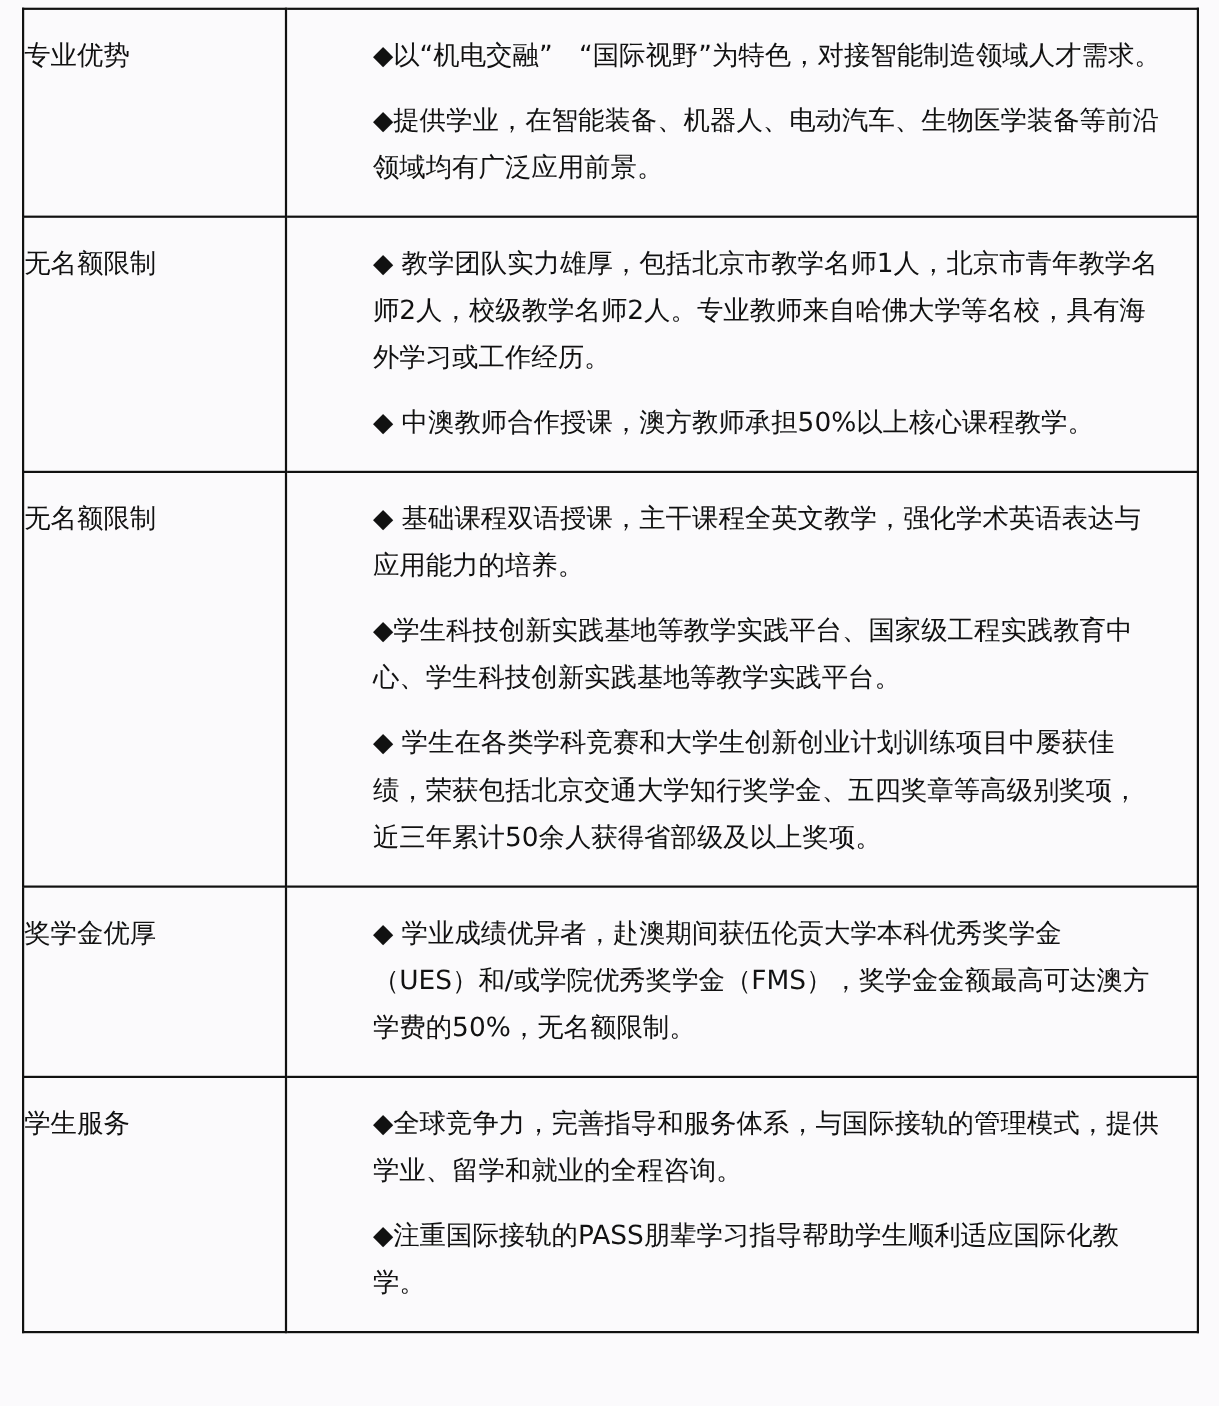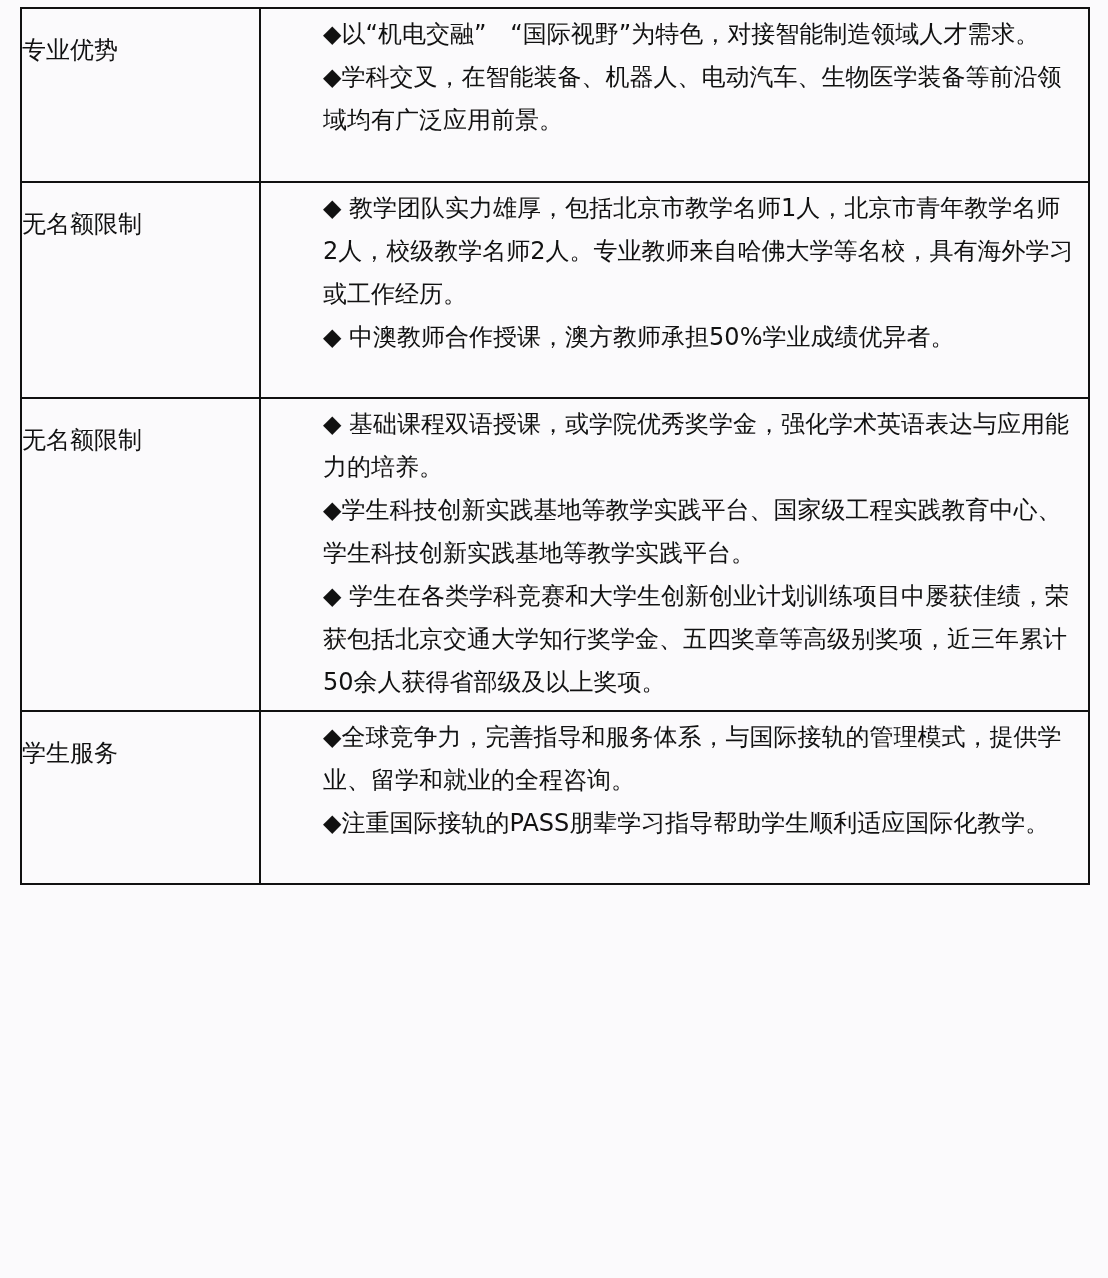--- a/index.html
+++ b/index.html
@@ -4,62 +4,72 @@
 <style>
   html, body { margin: 0; padding: 0; background: #fbfafc; }
   body { width: 1108px; height: 1278px; position: relative; overflow: hidden;
          font-family: "DejaVu Sans", "Liberation Sans", sans-serif; color: #111; }
   .tbl { position: absolute; left: 20px; top: 7px; width: 1070px;
          border-collapse: collapse; table-layout: fixed; }
   .tbl td { border: 2.5px solid #111; vertical-align: top; padding: 0; }
   .tbl col.c1 { width: 239px; }
   .label { text-align: left; font-size: 24px; padding-top: 24px; line-height: 34px; }
   .content { padding: 4px 14px 6px 62px; font-size: 24px; line-height: 43px; }
-  .para { margin: 0; }
+  .para { margin: 16px; }
 </style>
 </head>
 <body>
 
 <table class="tbl">
   <colgroup>
       <col class="c1">
       <col class="c2">
     </colgroup>
   <tbody>
     <tr style="height:174px">
       <td>
           <div class="label">专业优势</div>
         </td>
       <td>
           <div class="content">
         <p class="para">◆以“机电交融”　“国际视野”为特色，对接智能制造领域人才需求。</p>
-        <p class="para">◆学科交叉，在智能装备、机器人、电动汽车、生物医学装备等前沿领域均有广泛应用前景。</p>
+        <p class="para">◆提供学业，在智能装备、机器人、电动汽车、生物医学装备等前沿领域均有广泛应用前景。</p>
       </div>
         </td>
     </tr>
     <tr style="height:216px">
       <td>
           <div class="label">无名额限制</div>
         </td>
       <td>
           <div class="content">
         <p class="para">◆ 教学团队实力雄厚，包括北京市教学名师1人，北京市青年教学名师2人，校级教学名师2人。专业教师来自哈佛大学等名校，具有海外学习或工作经历。</p>
-        <p class="para">◆ 中澳教师合作授课，澳方教师承担50%学业成绩优异者。</p>
+        <p class="para">◆ 中澳教师合作授课，澳方教师承担50%以上核心课程教学。</p>
       </div>
         </td>
     </tr>
     <tr style="height:304px">
       <td>
           <div class="label">无名额限制</div>
         </td>
       <td>
           <div class="content">
-        <p class="para">◆ 基础课程双语授课，或学院优秀奖学金，强化学术英语表达与应用能力的培养。</p>
+        <p class="para">◆ 基础课程双语授课，主干课程全英文教学，强化学术英语表达与应用能力的培养。</p>
         <p class="para">◆学生科技创新实践基地等教学实践平台、国家级工程实践教育中心、学生科技创新实践基地等教学实践平台。</p>
         <p class="para">◆ 学生在各类学科竞赛和大学生创新创业计划训练项目中屡获佳绩，荣获包括北京交通大学知行奖学金、五四奖章等高级别奖项，近三年累计50余人获得省部级及以上奖项。</p>
+      </div>
+        </td>
+    </tr>
+    <tr style="height:132px">
+      <td>
+          <div class="label">奖学金优厚</div>
+        </td>
+      <td>
+          <div class="content">
+        <p class="para">◆ 学业成绩优异者，赴澳期间获伍伦贡大学本科优秀奖学金（UES）和/或学院优秀奖学金（FMS），奖学金金额最高可达澳方学费的50%，无名额限制。</p>
       </div>
         </td>
     </tr>
     <tr style="height:173px">
       <td>
           <div class="label">学生服务</div>
         </td>
       <td>
           <div class="content">
         <p class="para">◆全球竞争力，完善指导和服务体系，与国际接轨的管理模式，提供学业、留学和就业的全程咨询。</p>

